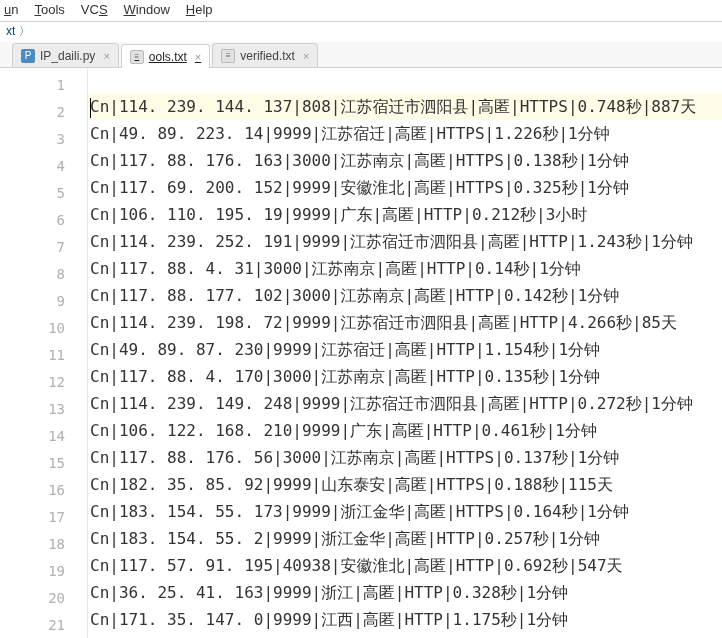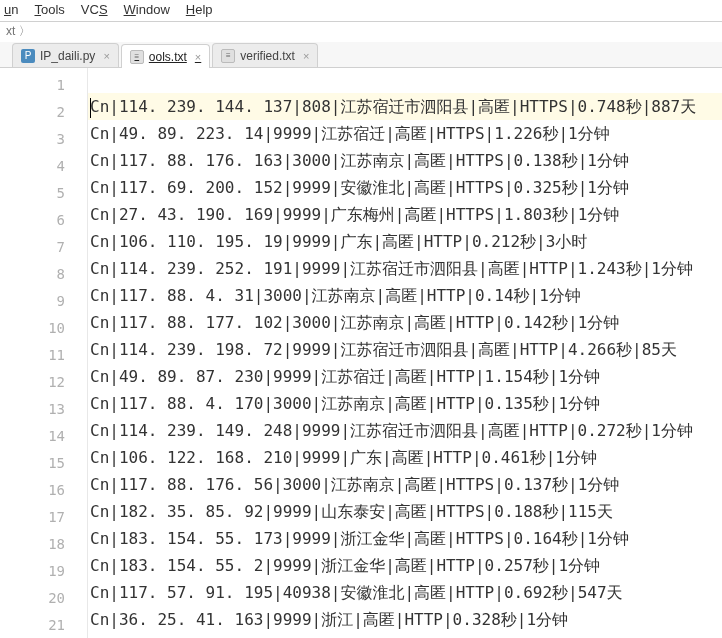--- a/index.html
+++ b/index.html
@@ -19,21 +19,21 @@
   font-size: 13px;
   color: #333;
   border-bottom: 1px solid #d0d0d0;
   height: 22px;
 }
 .menubar span { cursor: default; }
 .menubar u { text-decoration: underline; }
 .breadcrumb {
   padding: 2px 6px;
   font-size: 12px;
-  color: #737373;
+  color: #0c4a6e;
   height: 20px;
   display: flex;
   align-items: flex-end;
 }
 .tabbar {
   display: flex;
   align-items: flex-end;
   padding-left: 12px;
   background: #f7f7f7;
   border-bottom: 1px solid #d0d0d0;
@@ -169,21 +169,20 @@
       <div class="ln">18</div>
       <div class="ln">19</div>
       <div class="ln">20</div>
       <div class="ln">21</div>
     </div>
   <div class="content" id="content">
       <div class="line current"><span class="cursor"></span>Cn|114. 239. 144. 137|808|江苏宿迁市泗阳县|高匿|HTTPS|0.748秒|887天</div>
       <div class="line">Cn|49. 89. 223. 14|9999|江苏宿迁|高匿|HTTPS|1.226秒|1分钟</div>
       <div class="line">Cn|117. 88. 176. 163|3000|江苏南京|高匿|HTTPS|0.138秒|1分钟</div>
       <div class="line">Cn|117. 69. 200. 152|9999|安徽淮北|高匿|HTTPS|0.325秒|1分钟</div>
-      <div class="line">Cn|27. 43. 190. 169|9999|广东梅州|高匿|HTTPS|1.803秒|1分钟</div>
       <div class="line">Cn|106. 110. 195. 19|9999|广东|高匿|HTTP|0.212秒|3小时</div>
       <div class="line">Cn|114. 239. 252. 191|9999|江苏宿迁市泗阳县|高匿|HTTP|1.243秒|1分钟</div>
       <div class="line">Cn|117. 88. 4. 31|3000|江苏南京|高匿|HTTP|0.14秒|1分钟</div>
       <div class="line">Cn|117. 88. 177. 102|3000|江苏南京|高匿|HTTP|0.142秒|1分钟</div>
       <div class="line">Cn|114. 239. 198. 72|9999|江苏宿迁市泗阳县|高匿|HTTP|4.266秒|85天</div>
       <div class="line">Cn|49. 89. 87. 230|9999|江苏宿迁|高匿|HTTP|1.154秒|1分钟</div>
       <div class="line">Cn|117. 88. 4. 170|3000|江苏南京|高匿|HTTP|0.135秒|1分钟</div>
       <div class="line">Cn|114. 239. 149. 248|9999|江苏宿迁市泗阳县|高匿|HTTP|0.272秒|1分钟</div>
       <div class="line">Cn|106. 122. 168. 210|9999|广东|高匿|HTTP|0.461秒|1分钟</div>
       <div class="line">Cn|117. 88. 176. 56|3000|江苏南京|高匿|HTTPS|0.137秒|1分钟</div>

